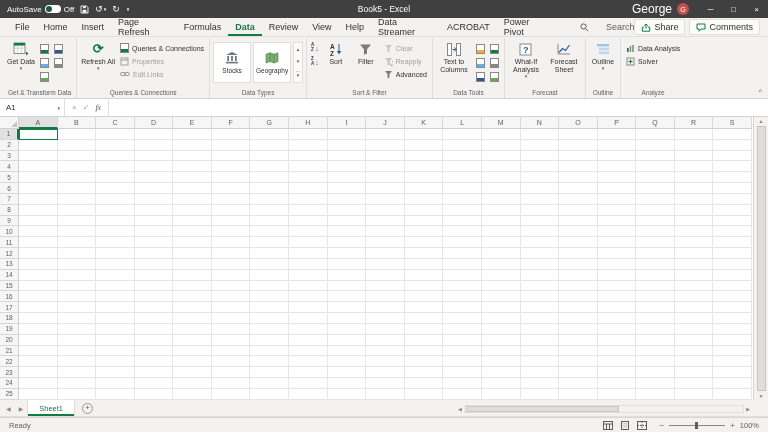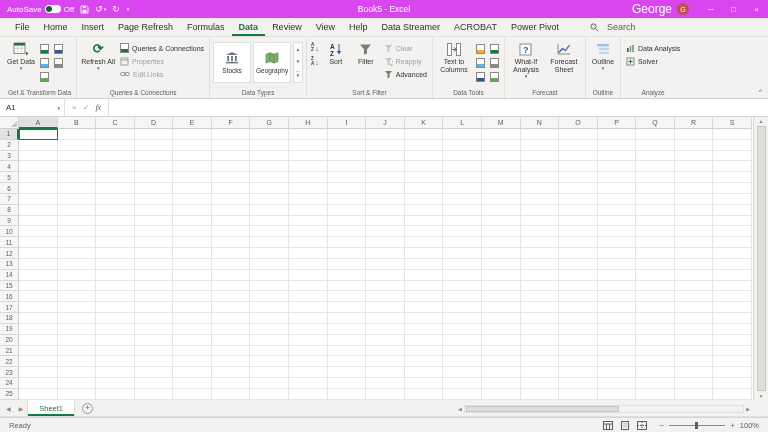--- a/index.html
+++ b/index.html
@@ -1,36 +1,36 @@
 <!DOCTYPE html>
 <html><head>
 <meta charset="utf-8">
 <style>
 *{margin:0;padding:0;box-sizing:border-box}
 html,body{width:768px;height:432px;overflow:hidden}
 body{font-family:"Liberation Sans",sans-serif;background:#fff;color:#323130}
 svg{display:block}
 
-.titlebar{height:18px;background:#d946ef;display:flex;align-items:center;color:#fff;font-size:8px;padding-left:7px;position:relative}
+.titlebar{height:18px;background:#404040;display:flex;align-items:center;color:#fff;font-size:8px;padding-left:7px;position:relative}
 .qat{display:flex;align-items:center;gap:6px}
 .autosave{display:flex;align-items:center;gap:3px}
 .toggle{width:16px;height:8px;background:#fff;border-radius:4px;position:relative}
 .toggle::after{content:"";position:absolute;left:1px;top:1px;width:6px;height:6px;border-radius:50%;background:#185c37}
 .qbtn{display:flex;align-items:center;color:#fff;font-size:9px;line-height:1}
 .caret-w{font-size:5px;margin-left:1px}
 .tb-title{position:absolute;left:50%;transform:translateX(-50%);font-size:8.5px;white-space:nowrap}
 .tb-right{margin-left:auto;display:flex;align-items:center;height:100%}
 .tb-user{font-size:12px;margin-right:5px}
 .avatar{width:12px;height:12px;border-radius:50%;background:#c0504d;display:flex;align-items:center;justify-content:center;font-size:7px;margin-right:10px}
 .winbtn{width:23px;height:100%;display:flex;align-items:center;justify-content:center;font-size:8px}
 
 .tabrow{height:19px;background:#f3f2f1;display:flex;align-items:center;font-size:9px;color:#323130;border-bottom:1px solid #e1dfdd;padding:0 8px}
 .rtab{padding:0 7px;height:100%;display:flex;align-items:center}
 .rtab.active{color:#217346;box-shadow:inset 0 -2px 0 #107c41;font-weight:bold}
-.searchbox{margin-left:24px;display:flex;align-items:flex-end;gap:8px;color:#605e5c}
+.searchbox{margin-left:24px;display:flex;align-items:flex-end;gap:17px;color:#605e5c}
 .topright{margin-left:auto;display:flex;align-items:center;gap:4px}
 .pillbtn{display:flex;align-items:center;gap:3px;padding:2px 6px;border:1px solid #e1dfdd;border-radius:2px;background:#fbfbfa}
 
 .ribbon{height:62px;background:#f3f2f1;display:flex;align-items:stretch;border-bottom:1px solid #d4d2d0;padding:1px 3px 0 3px;position:relative}
 .rgroup{display:flex;flex-direction:column;border-right:1px solid #e1dfdd;padding:0 3px}
 .rcontent{flex:1;display:flex;align-items:flex-start;gap:2px;padding-top:1px}
 .rname{font-size:6.5px;color:#605e5c;text-align:center;padding:1px 2px 2px;white-space:nowrap}
 .bigbtn{display:flex;flex-direction:column;align-items:center;font-size:7px;line-height:1.12;text-align:center;padding:2px 1px 0;min-width:28px;max-width:40px}
 .bicon{height:16px;display:flex;align-items:center;justify-content:center;margin-bottom:1px}
 .blabel{display:inline}
@@ -133,20 +133,36 @@
   <span class="rtab">Help</span>
   <span class="rtab">Data Streamer</span>
   <span class="rtab">ACROBAT</span>
   <span class="rtab">Power Pivot</span>
   <span class="searchbox">
     <svg width="9" height="9" viewBox="0 0 9 9">
         <circle cx="3.5" cy="3.5" r="2.6" fill="none" stroke="#605e5c"></circle>
         <path d="M5.6 5.6L8.2 8.2" stroke="#605e5c"></path>
       </svg>
     <span>Search</span>
+  </span>
+  <span class="topright">
+    <span class="pillbtn">
+      <svg width="10" height="9" viewBox="0 0 10 9">
+          <path d="M5 1v4.5" stroke="#107c41" fill="none"></path>
+          <path d="M3.3 2.6L5 1l1.7 1.6" fill="none" stroke="#107c41"></path>
+          <path d="M3 4.2H1.3v4h7.4v-4H7" fill="none" stroke="#107c41"></path>
+        </svg>
+      <span>Share</span>
+    </span>
+    <span class="pillbtn">
+      <svg width="10" height="9" viewBox="0 0 10 9">
+          <path d="M1 1h8v5H5L3 8.2V6H1z" fill="none" stroke="#107c41"></path>
+        </svg>
+      <span>Comments</span>
+    </span>
   </span>
 </div>
 
 <div class="ribbon">
 
   <div class="rgroup">
     <div class="rcontent">
       <div class="bigbtn">
         <span class="bicon">
           <svg width="16" height="14" viewBox="0 0 16 14">

